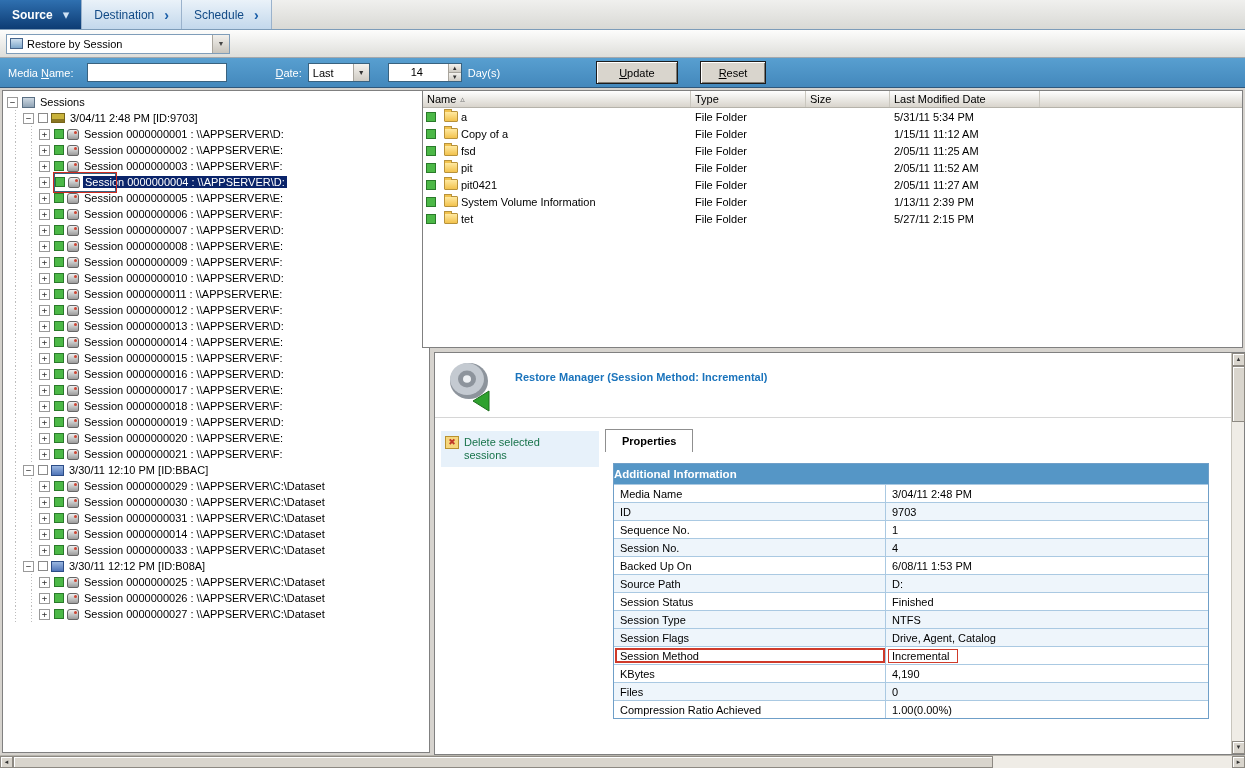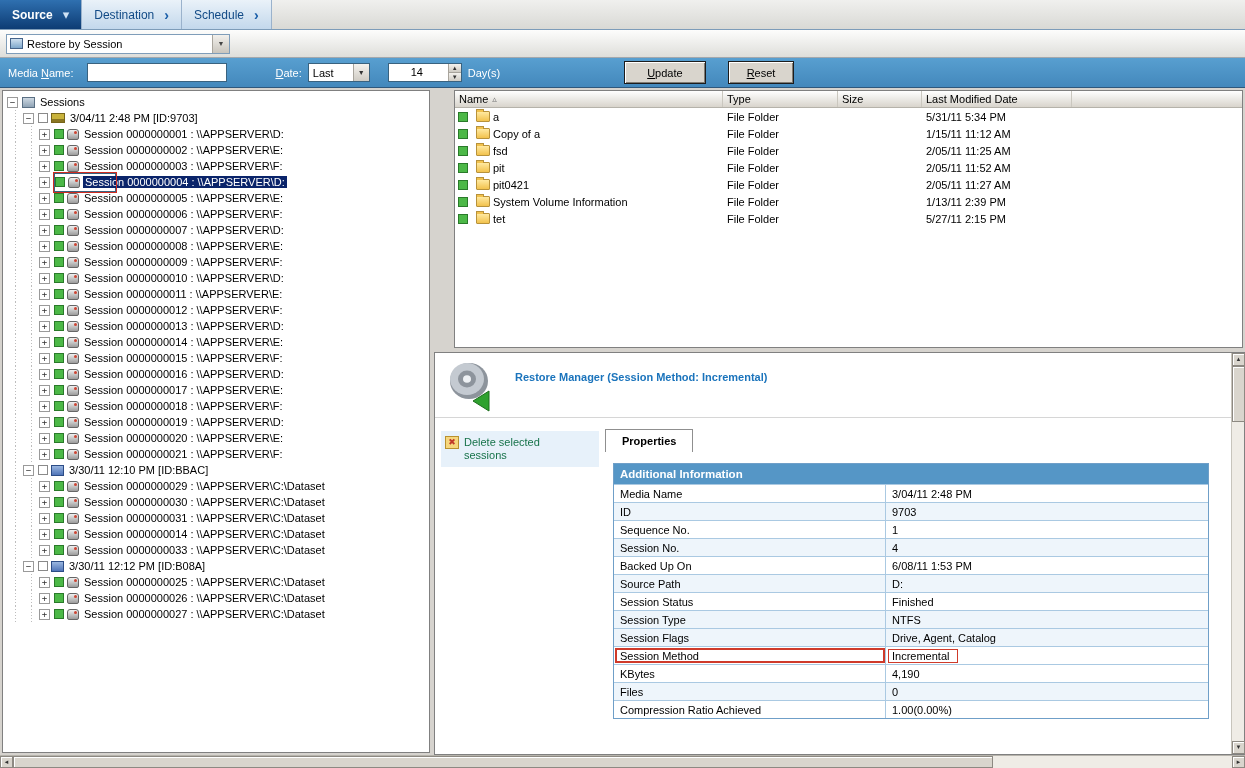--- a/index.html
+++ b/index.html
@@ -44,21 +44,21 @@
   .sel-btn { width:16px; height:17px; display:flex; align-items:center; justify-content:center;
     background:linear-gradient(#f4f2ee,#cfcbc3); border-left:1px solid #a8a49c; font-size:7px; color:#333; }
   .spinner { width:74px; height:19px; margin-left:18px; background:#fff; border:1px solid #39627f;
     display:flex; color:#000; }
   .spin-val { flex:1; text-align:center; padding:2px 3px 0 0; }
   .spin-btns { width:13px; display:flex; flex-direction:column; border-left:1px solid #a8a49c; }
   .spin-b { flex:1; background:linear-gradient(#f4f2ee,#cfcbc3); font-size:6px; line-height:8px;
     text-align:center; color:#333; }
   .spin-b:first-child { border-bottom:1px solid #a8a49c; }
   .days { margin-left:6px; }
-  .btn { height:23px; margin-left:118px; padding:0 22px; background:#d9d5cd; color:#000;
+  .btn { height:23px; margin-left:90px; padding:0 22px; background:#d9d5cd; color:#000;
     border:1px solid #1c1c1c; box-shadow:inset 1px 1px 0 #ffffff, inset -1px -1px 0 #7f7b73;
     font-family:inherit; font-size:11px; }
   .btn.reset { margin-left:22px; padding:0 18px; }
 
   
   .main { position:absolute; top:88px; left:0; right:0; bottom:13px; background:#d6d3ce; }
 
   
   .treepanel { position:absolute; left:2px; top:2px; width:428px; bottom:2px; background:#fff;
     border:1px solid #808080; overflow:hidden; padding-top:3px; }
@@ -79,21 +79,21 @@
     box-shadow:inset 0 -3px 0 #8a7622; }
   .icon-media { width:13px; height:11px; background:linear-gradient(#9ab6e0,#4f74b8); border:1px solid #2c4c86; }
   .icon-session { width:12px; height:11px; background:linear-gradient(#f0f0f0,#9c9c9c);
     border:1px solid #666; border-radius:3px 3px 2px 2px; position:relative; }
   .icon-session::after { content:''; position:absolute; right:1px; top:1px; width:3px; height:3px;
     background:#cc4433; border-radius:50%; }
   .tlabel { padding:0 2px; }
   .tsel { background:#0a246a; color:#fff; }
 
   
-  .flist { position:absolute; left:454px; top:2px; right:2px; height:258px; background:#fff;
+  .flist { position:absolute; left:422px; top:2px; right:2px; height:258px; background:#fff;
     border:1px solid #808080; overflow:hidden; }
   .fhead { display:flex; height:17px; background:linear-gradient(#ffffff,#d8d4cc);
     border-bottom:1px solid #b5b2aa; }
   .hcell { display:flex; align-items:center; gap:4px; padding:0 4px; border-right:1px solid #cac7bf; }
   .sorticon { color:#777; font-size:9px; }
   .c0 { width:268px; } .c1 { width:115px; } .c2 { width:84px; } .c3 { width:150px; } .c4 { flex:1; border-right:none; }
   .frow { display:flex; align-items:center; height:17px; white-space:nowrap; }
   .fcell-name { width:268px; display:flex; align-items:center; gap:3px; padding-left:3px; }
   .fold { width:14px; height:11px; flex:none; margin-left:2px; background:linear-gradient(#ffe9a0,#f2c24d);
     border:1px solid #b8923a; border-radius:1px; position:relative; }
@@ -112,21 +112,21 @@
   .delete-box { position:absolute; left:6px; top:78px; width:158px; background:#e7f1fa;
     display:flex; gap:5px; padding:5px 4px; }
   .delete-icon { width:14px; height:13px; flex:none; background:#f6d77d; border:1px solid #b9912f;
     color:#c0392b; font-size:9px; line-height:11px; text-align:center; font-weight:bold; }
   .delete-label { color:#17734a; width:108px; line-height:13px; }
   .prop-tab { position:absolute; left:170px; top:76px; height:23px; padding:0 16px;
     display:flex; align-items:center; background:#fff; border:1px solid #8f8f8f; border-bottom:none;
     font-weight:bold; }
   .ptable { position:absolute; left:178px; top:110px; width:596px; border:1px solid #6f9fc8; background:#fff; }
   .phead { height:20px; background:#5596c6; color:#fff; font-weight:bold; display:flex;
-    align-items:center; padding-left:6px; font-size:11.5px; }
+    align-items:center; padding-left:0; font-size:11.5px; }
   .prow { display:flex; height:18px; border-top:1px solid #aac9e2; align-items:stretch; }
   .prow.alt { background:#eef5fb; }
   .plabel { width:272px; border-right:1px solid #aac9e2; display:flex; align-items:center; padding-left:6px; }
   .pvalue { flex:1; display:flex; align-items:center; padding-left:6px; }
   .prow.hl .plabel { outline:2px solid #cf3a2a; outline-offset:-3px; }
   .hlval { box-shadow:0 0 0 1px #cf3a2a; padding:0 8px 0 3px; margin-left:-3px; }
 
   
   .vscroll { position:absolute; right:0; top:0; bottom:0; width:13px; background:#efece6;
     border-left:1px solid #c7c4bc; }

